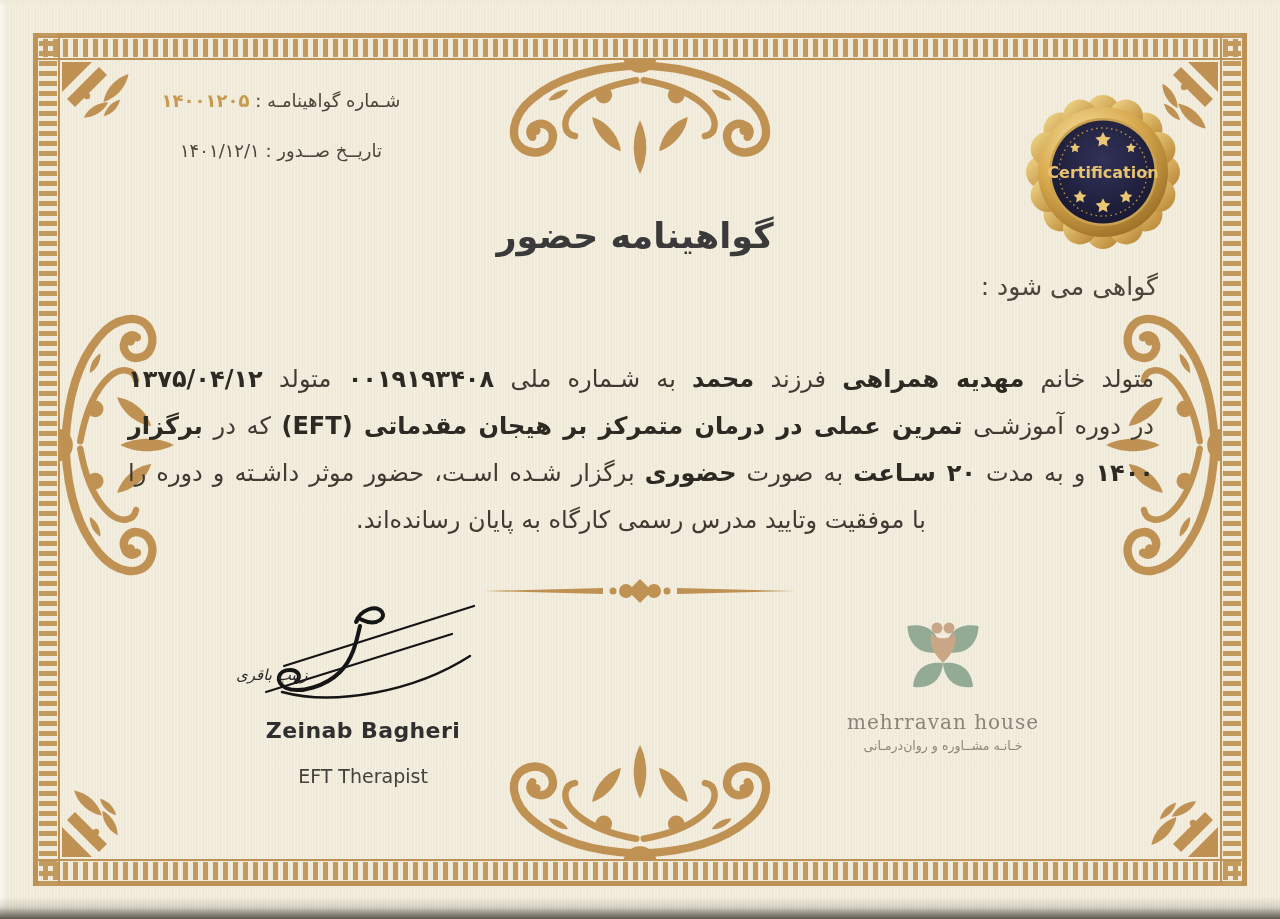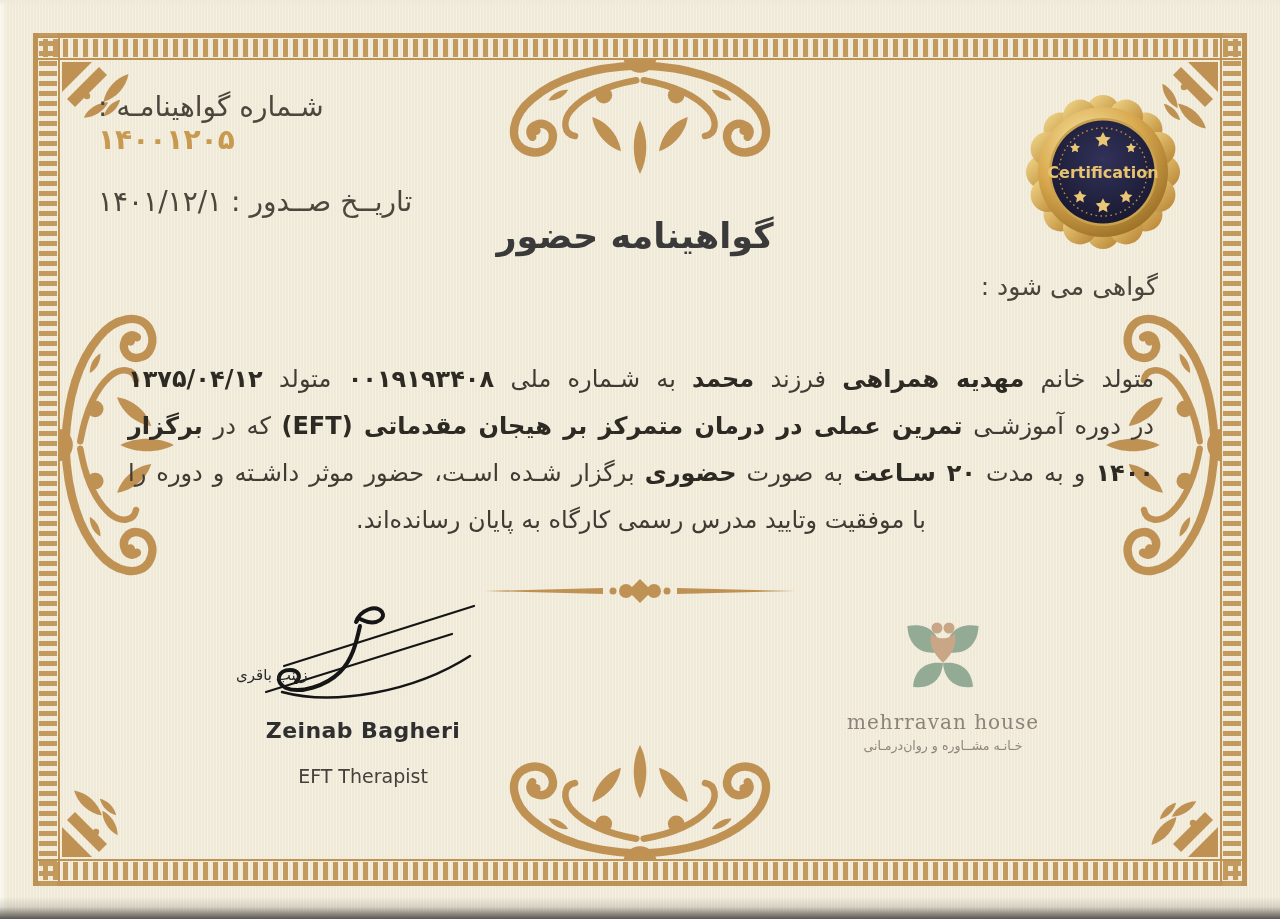--- a/index.html
+++ b/index.html
@@ -32,40 +32,40 @@
   .c-tl{left:60px;top:60px;}
   .c-tr{right:60px;top:60px;transform:rotate(90deg);}
   .c-br{right:60px;bottom:60px;transform:rotate(180deg);}
   .c-bl{left:60px;bottom:60px;transform:rotate(270deg);}
   .flourish{position:absolute;width:390px;height:130px;}
   .f-top{left:445px;top:58px;}
   .f-bottom{left:445px;top:731px;transform:scaleY(-1);}
   .f-left{left:-72px;top:380px;transform:rotate(-90deg);}
   .f-right{left:962px;top:380px;transform:rotate(90deg);}
   
-  .cert-header{position:absolute;left:98px;top:90px;width:350px;direction:rtl;
-    text-align:left;color:#4d463c;font-size:28px;}
+  .cert-header{position:absolute;left:106px;top:90px;width:350px;direction:rtl;
+    text-align:center;color:#4d463c;font-size:18px;}
   .cert-header .row{margin-bottom:29px;letter-spacing:.5px;}
   .gold-num{color:#c79a4f;font-weight:bold;}
   
   .badge{position:absolute;left:1018px;top:87px;width:170px;height:170px;}
   
   .title{position:absolute;left:0;right:10px;top:216px;text-align:center;direction:rtl;
     font-size:35px;font-weight:bold;color:#3a3a3a;}
   .lead-in{position:absolute;right:122px;top:272px;direction:rtl;
     font-size:25px;color:#4b453c;}
   .body-text{position:absolute;left:128px;top:356px;width:1026px;direction:rtl;
     font-size:24px;color:#403a32;}
   .body-line{line-height:47px;text-align:justify;text-align-last:justify;}
   .body-line:last-child{text-align-last:center;}
   .body-line .bold{font-weight:bold;color:#2d2923;}
   .divider{position:absolute;left:485px;top:578px;}
   
   .sig-block{position:absolute;left:228px;top:600px;width:270px;text-align:center;}
-  .sig-draw{position:relative;width:250px;height:108px;margin:0 auto;}
+  .sig-draw{position:relative;width:250px;height:108px;margin:0 auto;font-style:italic;}
   .sig-caption{position:absolute;left:-2px;top:66px;direction:rtl;font-size:15px;color:#2a2a2a;}
   .sig-name{margin-top:10px;font-size:22px;font-weight:bold;color:#2f2f2f;letter-spacing:.4px;}
   .sig-role{margin-top:22px;font-size:19px;color:#44403a;}
   
   .logo-block{position:absolute;left:818px;top:612px;width:250px;text-align:center;}
   .logo-icon{display:block;margin:0 auto;}
   .wordmark{direction:rtl;font-size:35px;font-weight:bold;line-height:40px;margin-top:2px;}
   .wm-green{color:#7ba38b;}
   .wm-tan{color:#c2a07c;}
   .logo-latin{font-family:"DejaVu Serif",serif;font-size:20px;color:#8b8278;

